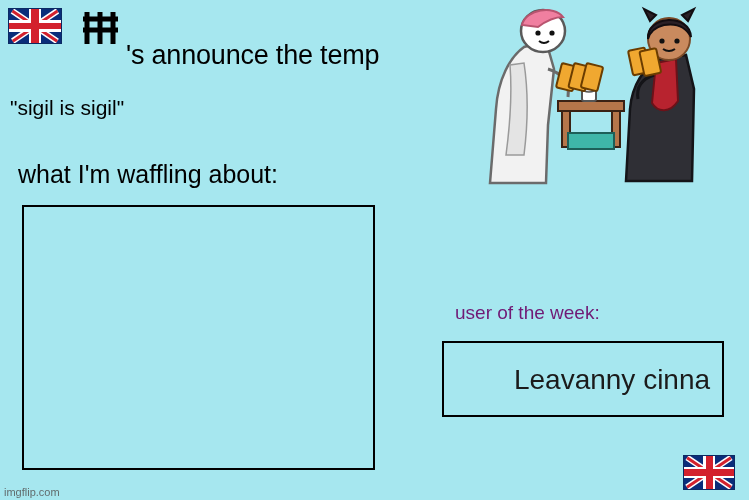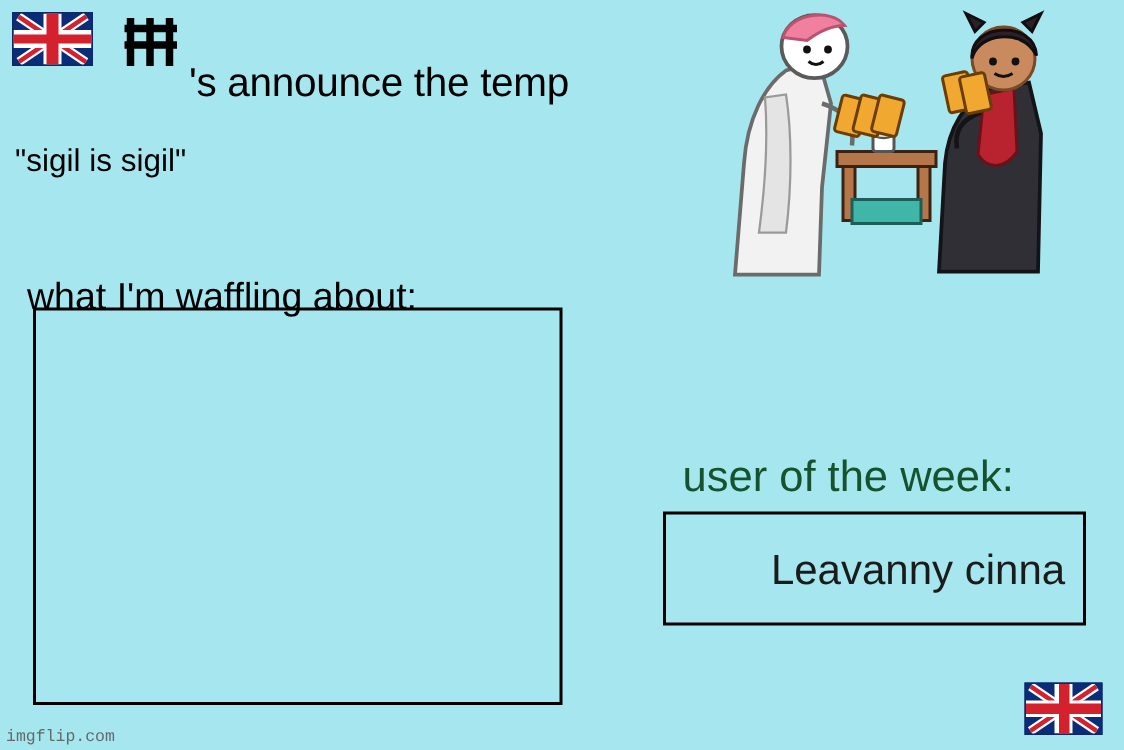--- a/index.html
+++ b/index.html
@@ -95,21 +95,20 @@
     color: #000;
     white-space: nowrap;
   }
   .waffle-label {
     position: absolute;
     left: 18px;
     top: 160px;
     font-size: 25px;
     color: #000;
     white-space: nowrap;
-    margin-top: 24px;
   }
 
   
   .box {
     position: absolute;
     border: 2px solid #000;
     background: transparent;
     box-sizing: border-box;
   }
   .box-main { left: 22px; top: 205px; width: 353px; height: 265px; }
@@ -123,22 +122,22 @@
     font-size: 30px;
     line-height: 1.22;
     color: #1b1b1b;
     text-align: center;
     white-space: pre-line;
   }
   .uotw-label {
     position: absolute;
     left: 455px;
     top: 302px;
-    font-size: 29px;
-    color: #14532d;
+    font-size: 19px;
+    color: #701a75;
     white-space: nowrap;
   }
   .user-text {
     position: absolute;
     left: 442px;
     top: 364px;
     width: 340px;
     text-align: center;
     font-size: 28px;
     color: #1b1b1b;
@@ -146,21 +145,20 @@
   }
 
   
   .watermark {
     position: absolute;
     left: 4px;
     bottom: 2px;
     font-size: 11px;
     color: #555;
     opacity: 0.85;
-    font-family: Liberation Mono, monospace;
   }
 
   
   .artwork {
     position: absolute;
     left: 450px;
     top: 5px;
     width: 262px;
     height: 190px;
   }

